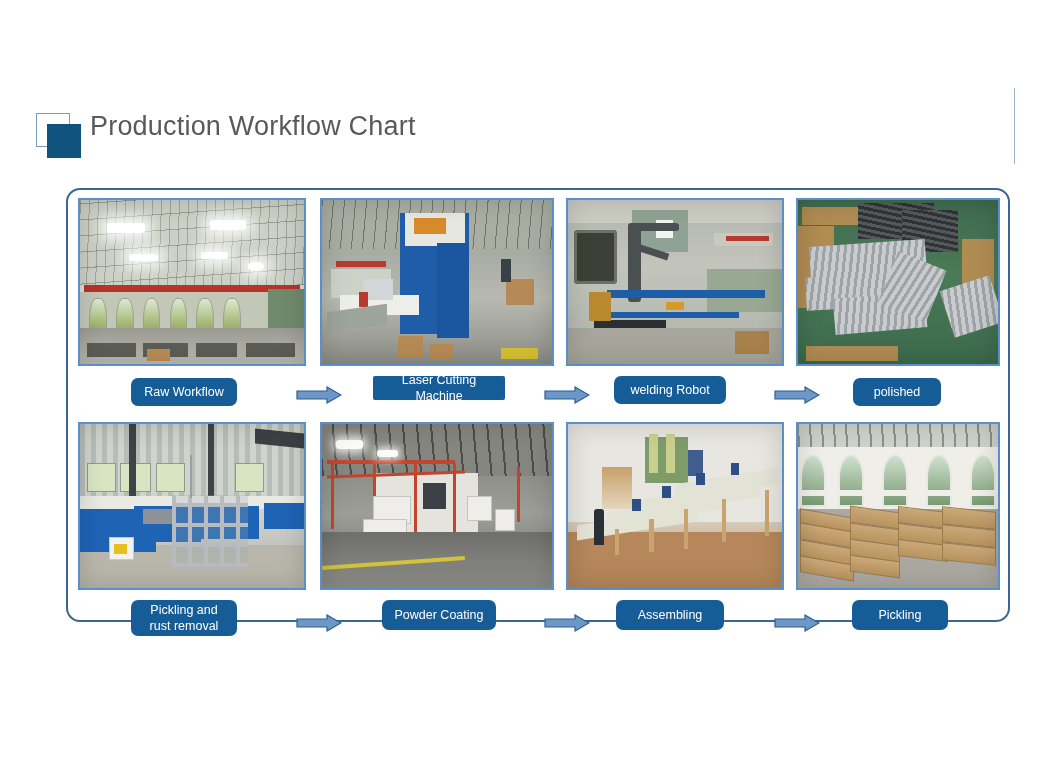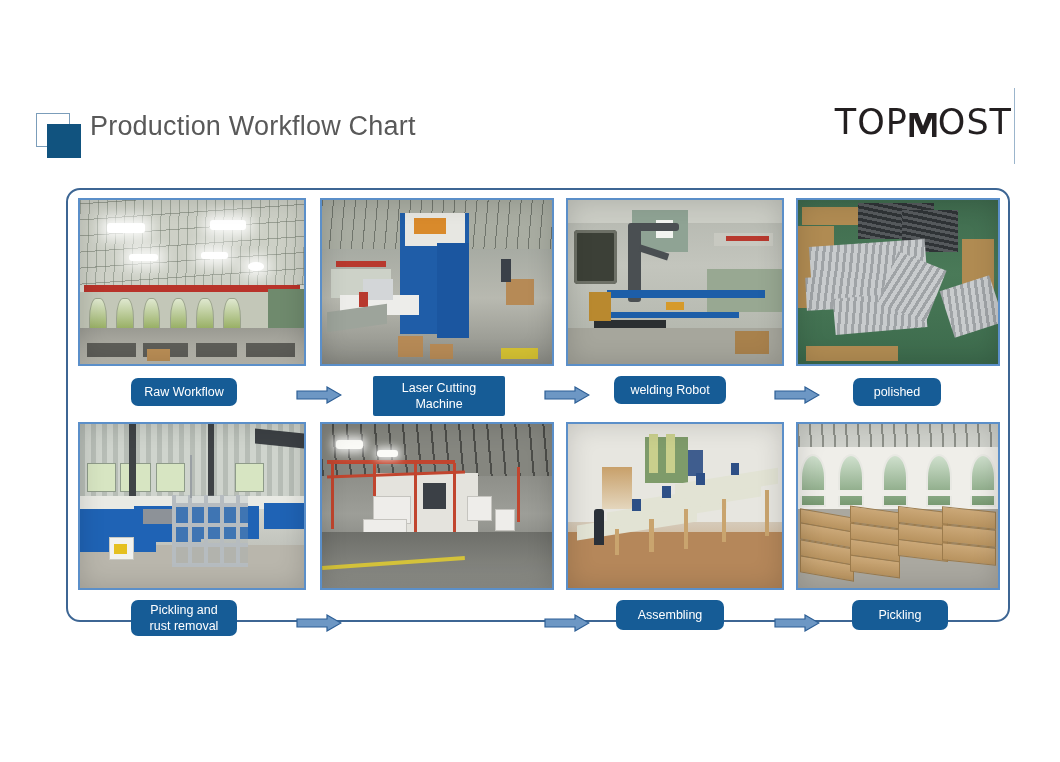--- a/index.html
+++ b/index.html
@@ -233,32 +233,20 @@
      box-shadow: inset 0 0 26px rgba(0,0,0,.16); }
 </style>
 </head>
 <body>
 
 <div class="header">
   <div class="logo-mark"></div>
   <div class="logo-mark-solid"></div>
   <div class="page-title">Production Workflow Chart</div>
 
-  <div class="brand">
-    <div class="brand-text">
-      <span>TOP</span>
-        <span class="brand-m">
-        <svg width="30" height="26" viewBox="0 0 30 26">
-          <path d="M1.5 25 L1.5 1 L10 1 L15 14 L20 1 L28.5 1 L28.5 25 L24 25 L24 6 L17 22 L13 22 L6 6 L6 25 Z" fill="#231f20"></path>
-          <path d="M11 2 L19 2 L15 12 Z" fill="#ffffff"></path>
-        </svg>
-      </span>
-        <span>OST</span>
-    </div>
-  </div>
   <div class="brand-rule"></div>
 </div>
 
 <div class="workflow-panel">
 
   <div class="row row-1">
 
     <div class="stage" style="left:10px; width:230px; height:200px;">
       <div class="photo p1" style="width:228px; height:168px;">
         <div class="scene">
@@ -313,21 +301,21 @@
           <div class="blk" style="left:16%;top:56%;width:4%;height:9%;background:#b8392e;"></div>
           <div class="blk" style="left:2%;top:66%;width:26%;height:12%;background:#9da49b;transform:skewY(-8deg);"></div>
           <div class="box" style="left:33%;bottom:4%;width:11%;height:13%;"></div>
           <div class="box" style="left:47%;bottom:3%;width:10%;height:9%;"></div>
           <div class="box" style="right:8%;top:48%;width:12%;height:16%;"></div>
           <div class="yellow"></div>
           <div class="blk" style="right:18%;top:36%;width:4%;height:14%;background:#3a4048;"></div>
           <div class="vig"></div>
         </div>
       </div>
-      <div class="chip square" style="left:53px; top:178px; width:132px; height:40px;">Laser Cutting Machine</div>
+      <div class="chip square" style="left:53px; top:178px; width:132px; height:24px;">Laser Cutting Machine</div>
     </div>
 
     <div class="arrow" style="left:476px; top:188px;">
       <svg width="46" height="18" viewBox="0 0 46 18">
         <path d="M1 5 L31 5 L31 1 L45 9 L31 17 L31 13 L1 13 Z" fill="#6d97c4" stroke="#2d5f96" stroke-width="1.2"></path>
       </svg>
     </div>
 
     <div class="stage" style="left:498px; width:220px; height:200px;">
       <div class="photo p3" style="width:218px; height:168px;">
@@ -436,20 +424,21 @@
           <div class="cab" style="left:18%;top:58%;width:18%;height:16%;"></div>
           <div class="cab" style="right:26%;top:44%;width:10%;height:14%;"></div>
           <div class="cab" style="right:16%;top:52%;width:8%;height:12%;"></div>
           <div class="blk" style="left:6%;top:10%;width:12%;height:5%;background:#fbfbf7;border-radius:3px;box-shadow:0 0 10px 4px rgba(255,255,255,.8);"></div>
           <div class="blk" style="left:24%;top:16%;width:9%;height:4%;background:#fbfbf7;border-radius:3px;box-shadow:0 0 8px 3px rgba(255,255,255,.8);"></div>
           <div class="floor6"></div>
           <div class="yline"></div>
           <div class="vig"></div>
         </div>
       </div>
+      <div class="chip round" style="left:62px; top:178px; width:114px; height:30px;">Powder Coating</div>
     </div>
 
     <div class="arrow" style="left:476px; top:192px;">
       <svg width="46" height="18" viewBox="0 0 46 18">
         <path d="M1 5 L31 5 L31 1 L45 9 L31 17 L31 13 L1 13 Z" fill="#6d97c4" stroke="#2d5f96" stroke-width="1.2"></path>
       </svg>
     </div>
 
     <div class="stage" style="left:498px; width:220px; height:204px;padding-left:36px;">
       <div class="photo p7" style="width:218px; height:168px;">

